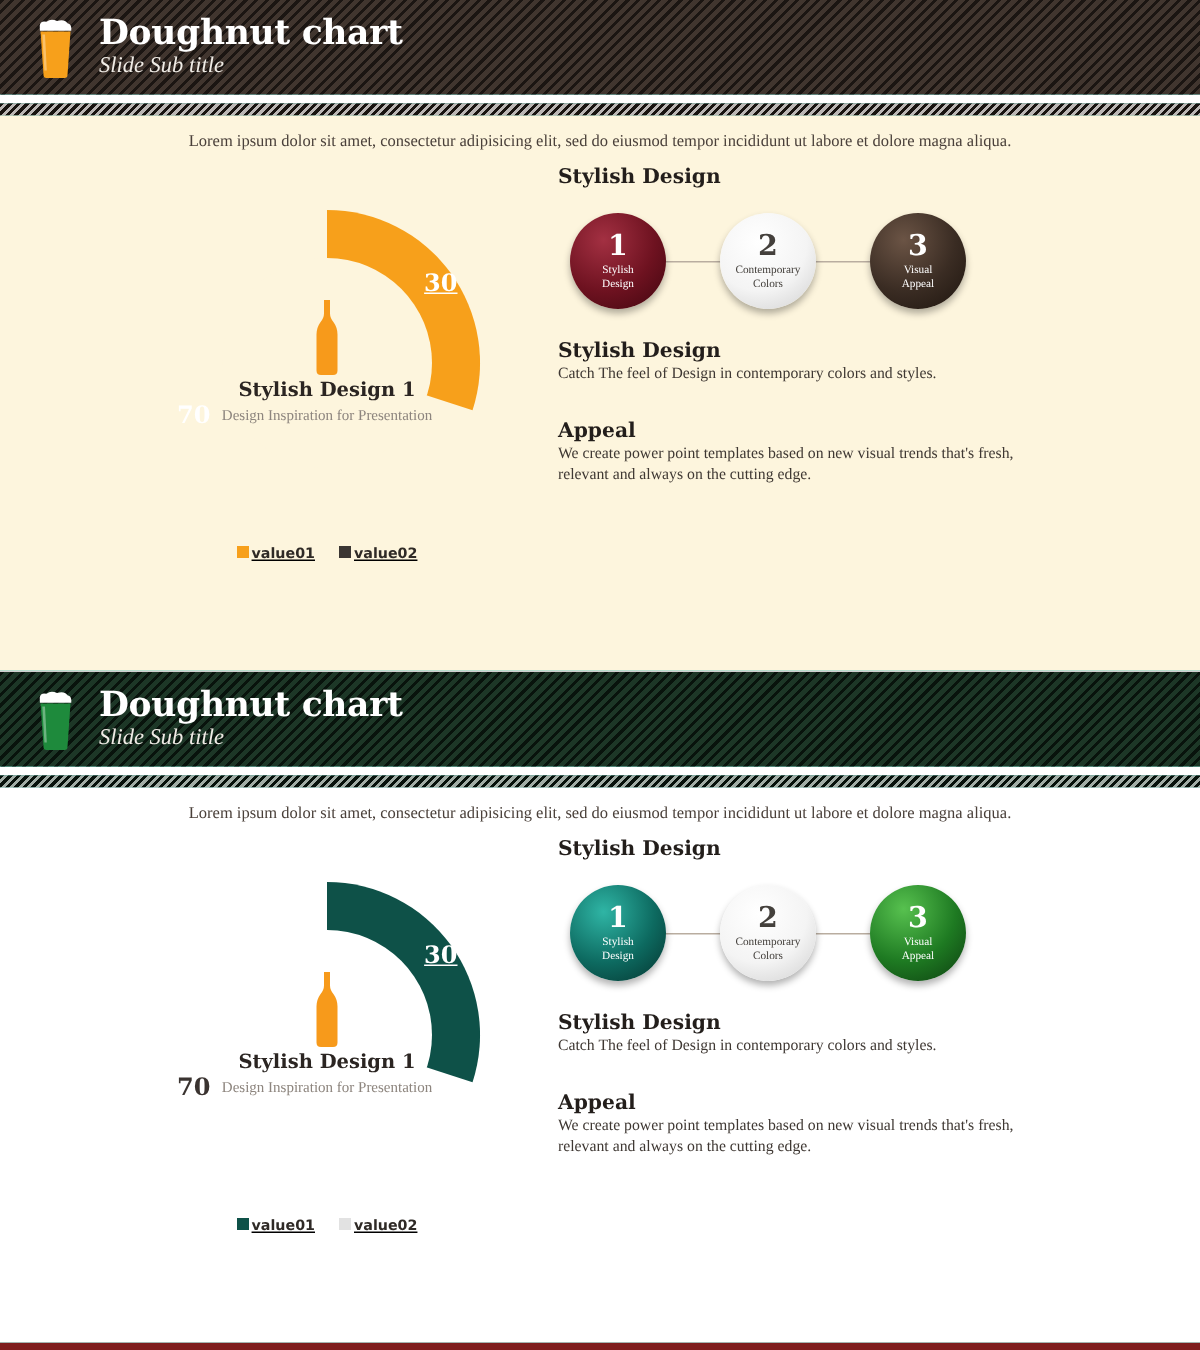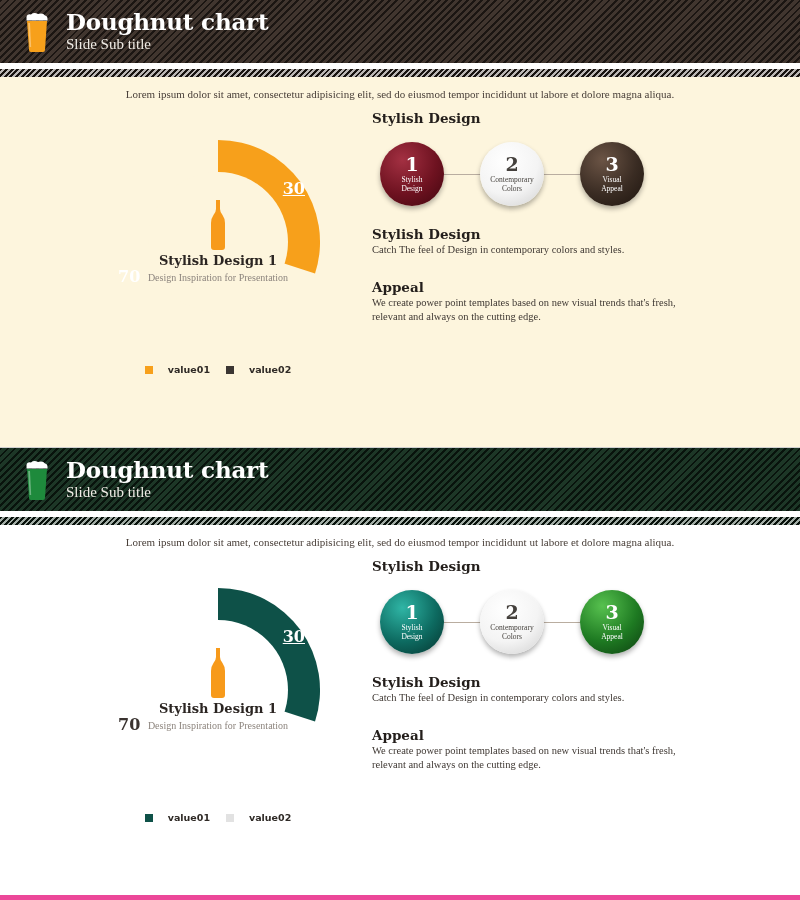--- a/index.html
+++ b/index.html
@@ -10,21 +10,21 @@
     font-family: "Liberation Serif", serif;
     background: #ffffff;
     overflow: hidden;
   }
 
   .page {
     width: 800px;
     height: 900px;
     position: relative;
     background: #14b8a6;
-    border-bottom: 5px solid #ec4899;
+    border-bottom: 5px solid #7f1d1d;
   }
 
   
   .slide { position: relative; width: 800px; }
   .slide-1 { height: 447px; }
   .slide-2 { height: 448px; }
 
   
   .header {
     position: relative;
@@ -60,20 +60,21 @@
     color: #ffffff;
     line-height: 1.05;
     letter-spacing: -0.2px;
   }
   .header-sub {
     font-family: "Liberation Serif", serif;
     font-size: 15px;
     color: #f0ece6;
     line-height: 1.2;
     margin-top: 1px;
+    font-style: italic;
   }
 
   
   .header-gap { height: 6px; width: 800px; background: #ffffff; }
   .header-strip {
     height: 8px; width: 800px;
     background-color: #3b2f28;
     background-image: repeating-linear-gradient(
       135deg,
       rgba(0,0,0,0.6) 0px, rgba(0,0,0,0.6) 2px,
@@ -150,21 +151,21 @@
 
   .legend {
     position: absolute;
     left: 0; top: 228px;
     width: 212px;
     display: flex;
     justify-content: center;
     gap: 16px;
     align-items: center;
   }
-  .legend-item { display: flex; align-items: center; gap: 15px; }
+  .legend-item { display: flex; gap: 2px; text-decoration: underline; }
   .swatch { width: 8px; height: 8px; display: inline-block; }
   .legend-label {
     font-family: "DejaVu Sans", sans-serif;
     font-size: 9.5px;
     font-weight: bold;
     color: #2f2a26;
   }
 
   
   .right-col { position: absolute; left: 372px; top: 8px; width: 360px; }

